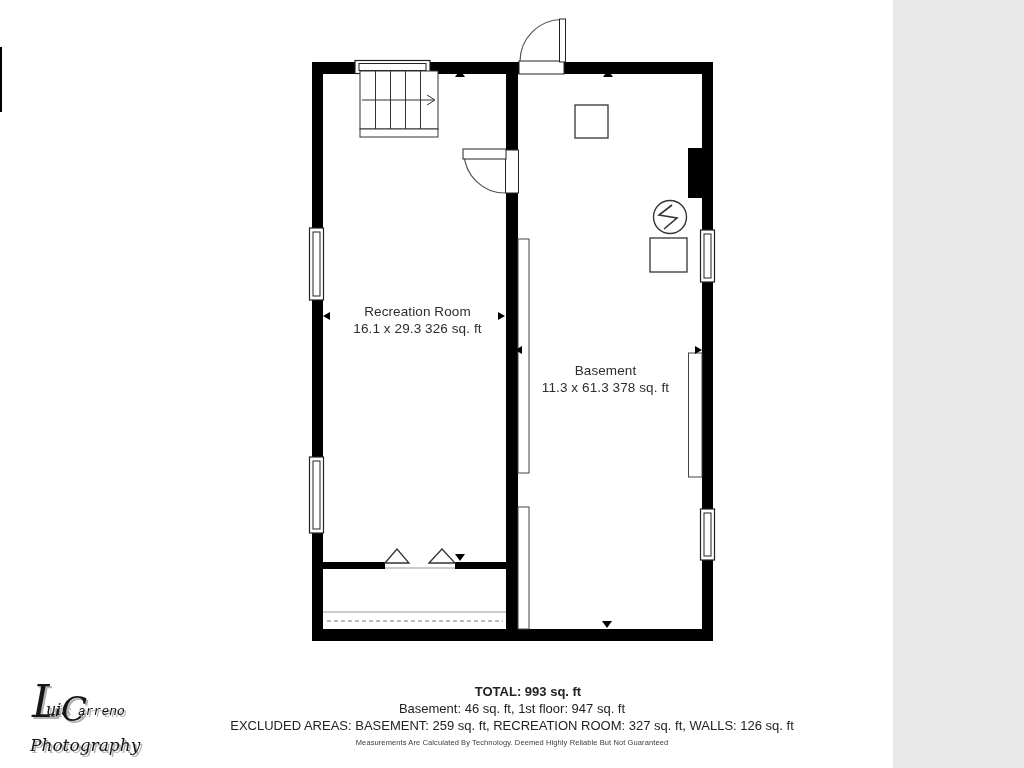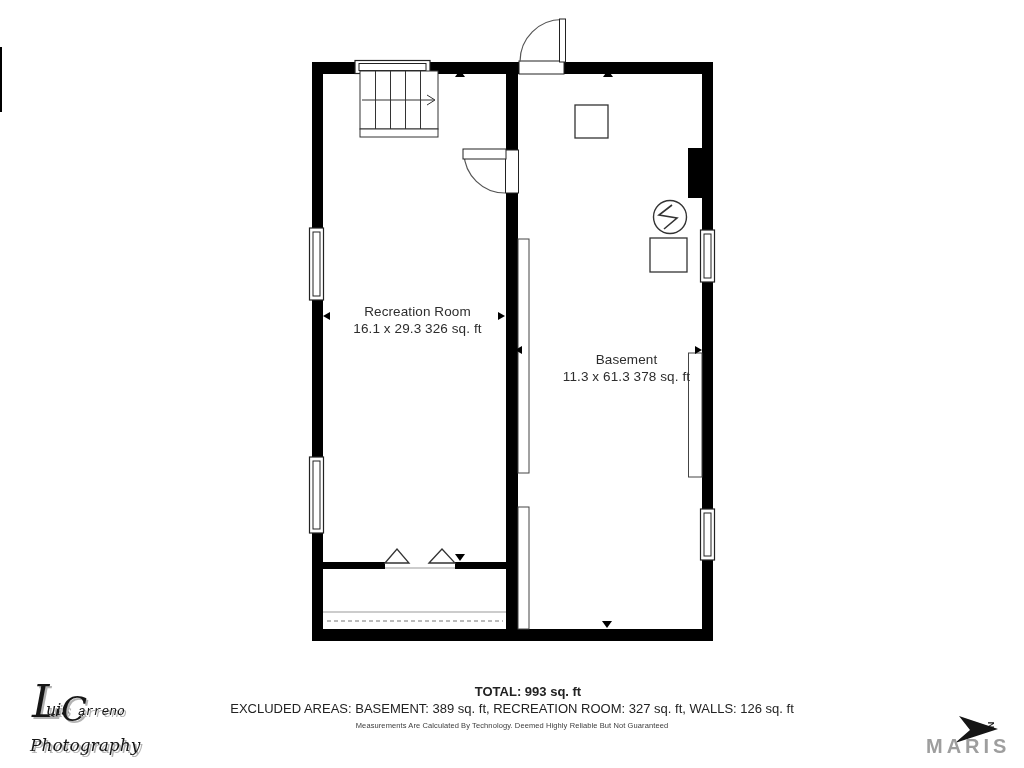--- a/index.html
+++ b/index.html
@@ -1,17 +1,17 @@
 <!DOCTYPE html>
 <html><head>
 <meta charset="utf-8">
 <style>
   html,body{margin:0;padding:0;background:#e8e8e8;}
   .page{
-    position:relative;width:1024px;height:768px;background:#ffffff;
+    position:relative;width:893px;height:768px;background:#ffffff;
     font-family:"Liberation Sans", sans-serif;overflow:hidden;
   }
   .plan-svg{position:absolute;left:0;top:0;}
   .room-label{
     position:absolute;text-align:center;color:#2d2d2d;
     font-size:13.5px;line-height:17px;letter-spacing:.1px;
   }
   .summary{
     position:absolute;left:0;top:683px;width:1024px;text-align:center;
     color:#222;font-size:13px;line-height:17px;
@@ -137,28 +137,29 @@
       <path d="M 695 346 L 695 354 L 702 350 Z"></path>
     </g>
 
     <polygon points="998,729 959,716 970,730 955,743" fill="#151515"></polygon>
   </svg>
 
   <div class="room-label" style="left:340px;top:303px;width:155px;">
     <div>Recreation Room</div>
     <div>16.1 x 29.3 326 sq. ft</div>
   </div>
-  <div class="room-label" style="left:528px;top:351px;width:155px;padding-left:21px;">
+  <div class="room-label" style="left:528px;top:362px;width:155px;">
     <div>Basement</div>
     <div>11.3 x 61.3 378 sq. ft</div>
   </div>
 
   <div class="summary">
     <div class="total">TOTAL: 993 sq. ft</div>
-    <div>EXCLUDED AREAS: BASEMENT: 389 sq. ft, RECREATION ROOM: 327 sq. ft, WALLS: 126 sq. ft</div>
+    <div>Basement: 46 sq. ft, 1st floor: 947 sq. ft</div>
+    <div>EXCLUDED AREAS: BASEMENT: 259 sq. ft, RECREATION ROOM: 327 sq. ft, WALLS: 126 sq. ft</div>
     <div class="disclaimer">Measurements Are Calculated By Technology. Deemed Highly Reliable But Not Guaranteed</div>
   </div>
 
   <div class="logo">
     <span class="big-l">L</span>
     <span class="uis">uis</span>
     <span class="big-c">C</span>
     <span class="arreno">arreno</span>
     <span class="photography">Photography</span>
   </div>

